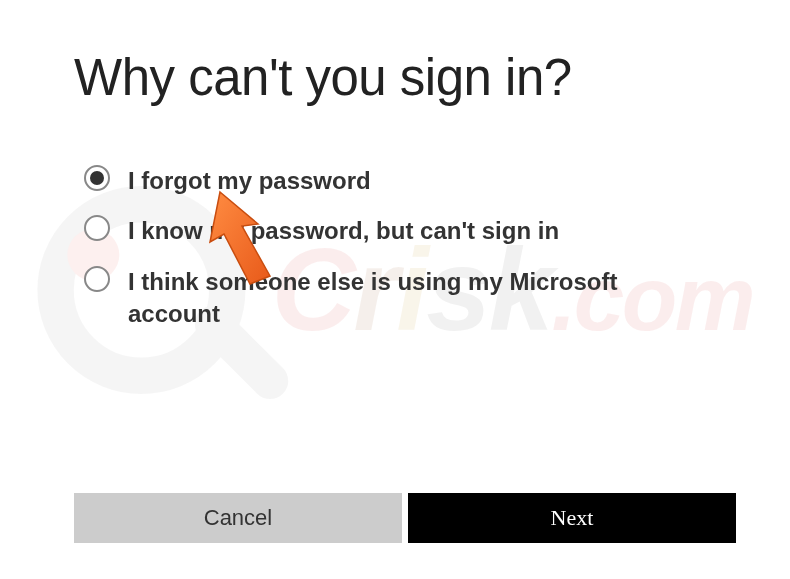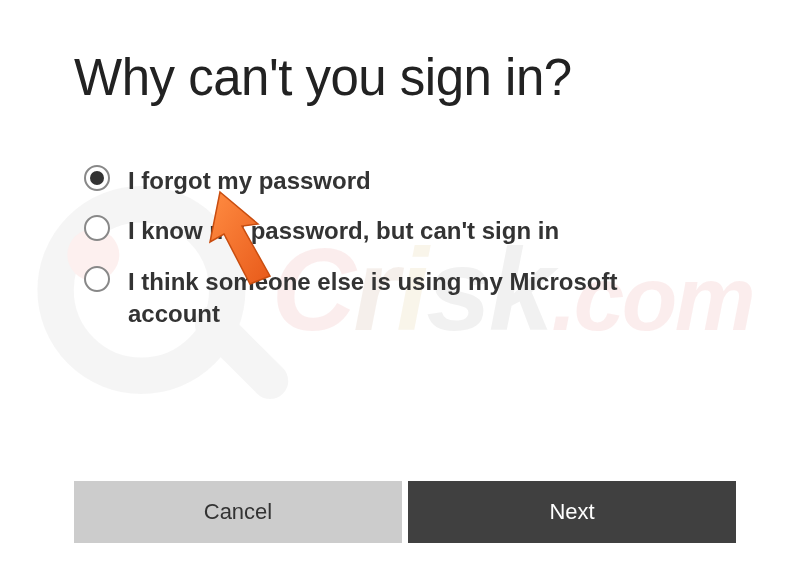--- a/index.html
+++ b/index.html
@@ -68,36 +68,37 @@
       position: absolute;
       bottom: 36px;
       left: 74px;
       right: 54px;
       display: flex;
       gap: 6px;
       z-index: 2;
     }
     .btn {
       flex: 1;
-      height: 62px;
+      height: 50px;
       border: none;
       font-size: 22px;
       font-weight: 400;
       cursor: pointer;
       display: flex;
       align-items: center;
       justify-content: center;
     }
     .btn-cancel {
       background: #cccccc;
       color: #333;
     }
     .btn-next {
-      background: #404040;
+      background: #000000;
       color: #fff;
+      font-family: Liberation Serif, serif;
     }
     
     
     .watermark {
       position: absolute;
       top: 0;
       left: 0;
       right: 0;
       bottom: 0;
       z-index: 1;

